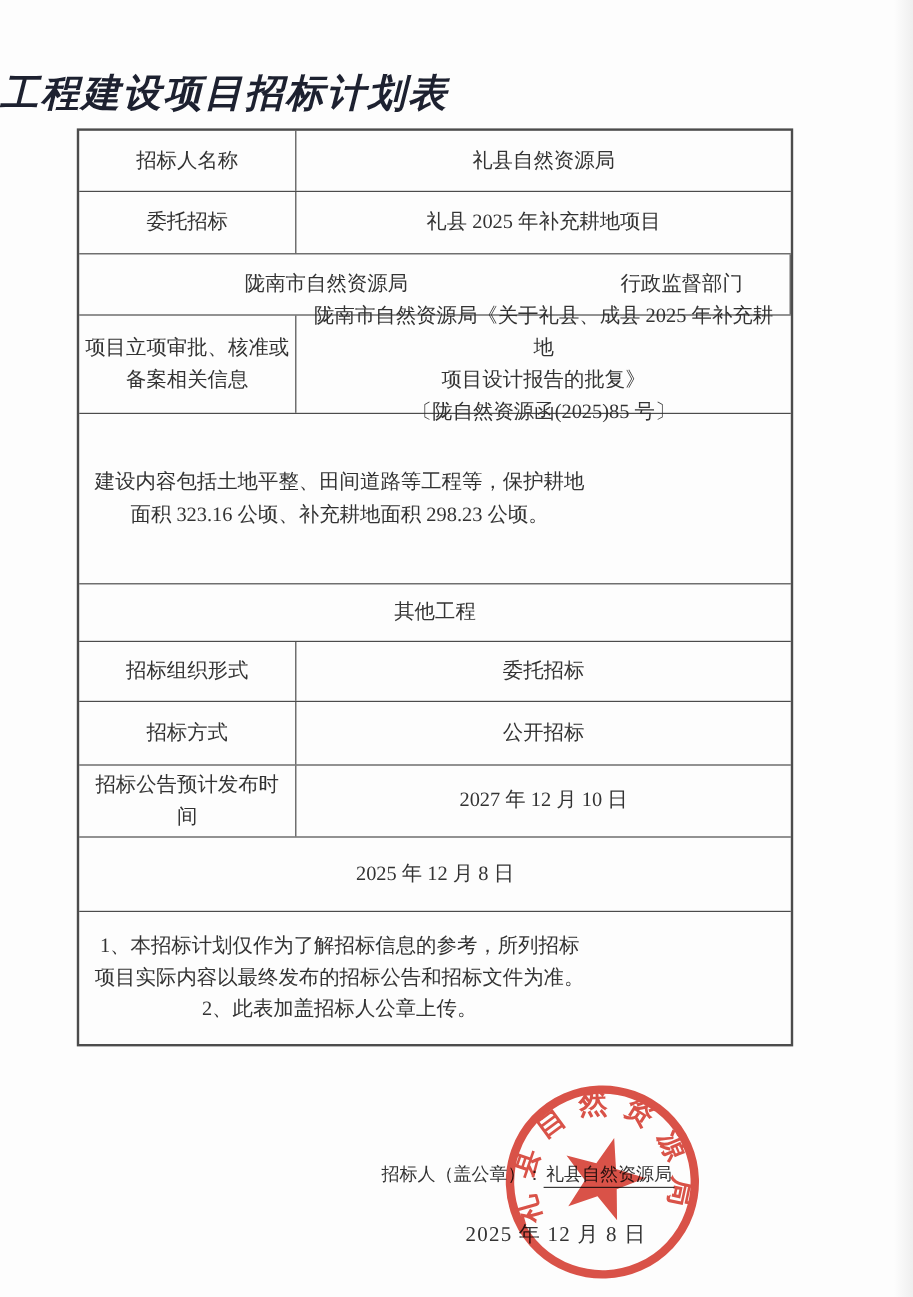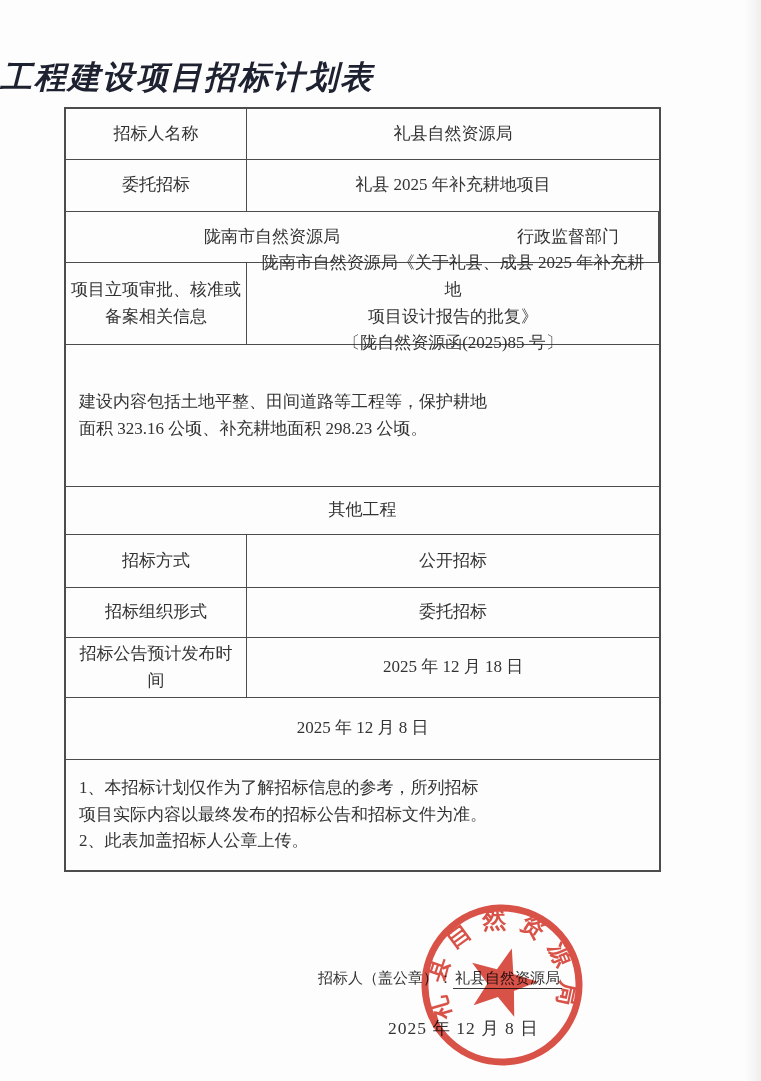--- a/index.html
+++ b/index.html
@@ -52,21 +52,21 @@
     border-right:1.6px solid #4c4c4c;
     justify-content:center;text-align:center;
     padding:2px 4px;
   }
   .cell-value{
     flex:1 1 auto;
     justify-content:center;text-align:center;
     padding:2px 10px;
   }
   .cell-value.align-left{
-    justify-content:flex-start;text-align:left;
+    justify-content:flex-start;text-align:center;
     padding-left:13px;padding-right:8px;
   }
   
   .h51{height:51px}.h52{height:52px}.h48{height:48px}.h54{height:54px}
   .h50{height:50px}.h53{height:53px}.h60{height:60px}.h62{height:62px}
   .h82{height:82px}.h142{height:142px}.h110{height:110px}
 
   .sig-line{
     position:absolute;left:318px;top:969px;
     font-size:15px;color:#333;
@@ -126,34 +126,34 @@
     <div class="t-row h142">
       <div class="cell cell-value align-left">建设内容包括土地平整、田间道路等工程等，保护耕地
 面积 323.16 公顷、补充耕地面积 298.23 公顷。</div>
     </div>
 
     <div class="t-row h48">
       <div class="cell cell-value">其他工程</div>
     </div>
 
 
+    <div class="t-row h50">
+      <div class="cell cell-label">招标组织形式</div>
+      <div class="cell cell-value">委托招标</div>
+    </div>
+
     <div class="t-row h53">
       <div class="cell cell-label">招标方式</div>
       <div class="cell cell-value">公开招标</div>
     </div>
 
-    <div class="t-row h50">
-      <div class="cell cell-label">招标组织形式</div>
-      <div class="cell cell-value">委托招标</div>
-    </div>
-
     <div class="t-row h60">
       <div class="cell cell-label">招标公告预计发布时
 间</div>
-      <div class="cell cell-value">2025 年 12 月 18 日</div>
+      <div class="cell cell-value">2027 年 12 月 10 日</div>
     </div>
 
     <div class="t-row h62">
       <div class="cell cell-value">2025 年 12 月 8 日</div>
     </div>
 
     <div class="t-row h110">
       <div class="cell cell-value align-left">1、本招标计划仅作为了解招标信息的参考，所列招标
 项目实际内容以最终发布的招标公告和招标文件为准。
 2、此表加盖招标人公章上传。</div>

